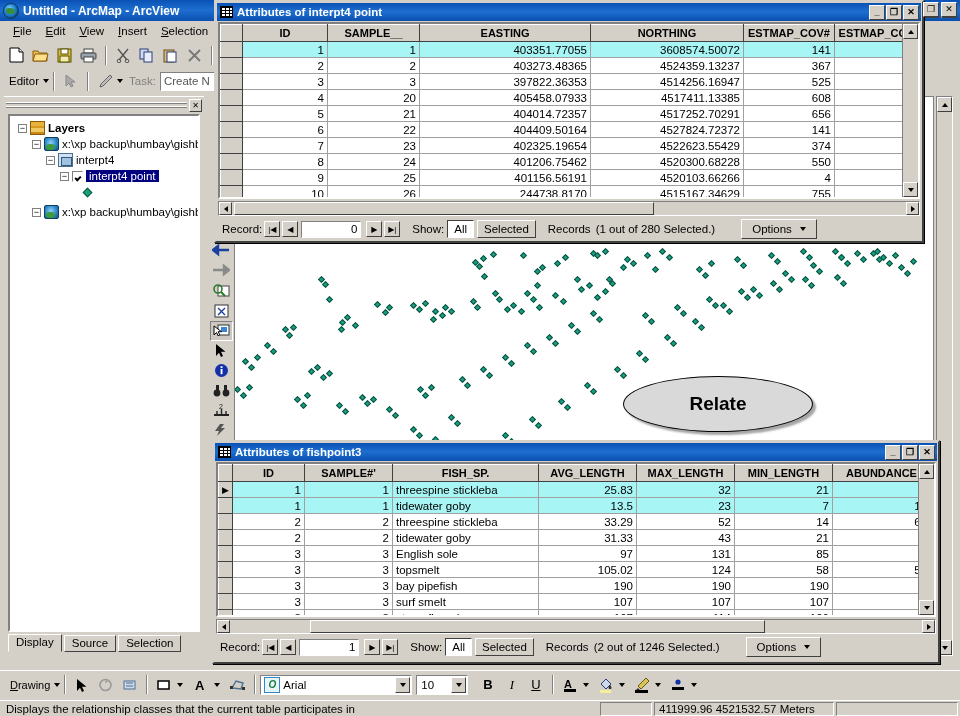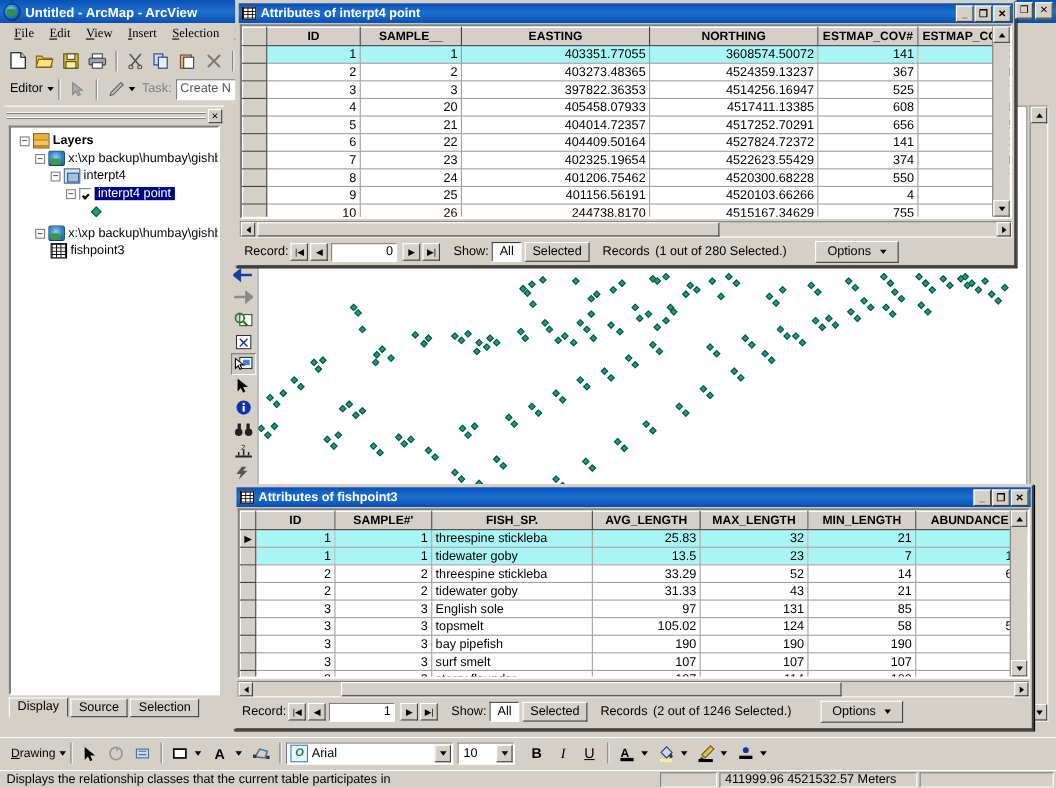--- a/index.html
+++ b/index.html
@@ -37,21 +37,21 @@
     font-size: 9px; line-height: 11px; text-align: center; color: #000;
     font-family: "Liberation Sans", sans-serif; cursor: default;
     display:flex; align-items:center; justify-content:center;
   }
 
   .menubar {
     position: absolute; left: 0; top: 21px; width: 960px; height: 21px;
     background: #d4d0c8; display: flex; align-items: center; padding-left: 6px;
     border-bottom: 1px solid #d4d0c8;
   }
-  .menubar .mi { padding: 2px 7px; font-size: 11.5px; color: #000; font-family: Liberation Serif, serif; }
+  .menubar .mi { padding: 2px 7px; font-size: 11.5px; color: #000; }
   .menubar .mi u { text-decoration: underline; }
 
   .toolbar1 {
     position: absolute; left: 0; top: 42px; width: 960px; height: 26px;
     background: #d4d0c8; display: flex; align-items: center; padding-left: 5px;
   }
   .toolbar2 {
     position: absolute; left: 0; top: 68px; width: 960px; height: 26px;
     background: #d4d0c8; display: flex; align-items: center; padding-left: 5px;
   }
@@ -414,24 +414,20 @@
       <div class="tree-row" style="padding-left:72px;">
         <span class="leg-pt"></span>
       </div>
 
       <div class="tree-row" style="padding-left:20px;margin-top:4px;">
         <span class="tree-pm">−</span>
         <span class="ic ic-globe"></span>
         <span>x:\xp backup\humbay\gishba</span>
       </div>
 
-      <div class="tree-row" style="padding-left:34px;">
-        <span class="ic ic-tbl"></span>
-        <span>fishpoint3</span>
-      </div>
     </div>
 
     <div class="toc-tabs">
       <div class="toc-tab active">Display</div>
       <div class="toc-tab">Source</div>
       <div class="toc-tab">Selection</div>
     </div>
   </div>
 
   <div class="map-area">
@@ -630,20 +626,23 @@
         <div class="pt" style="left: 510px; top: 198px; background: rgb(22, 160, 133);"></div>
         <div class="pt" style="left: 472px; top: 200px; background: rgb(22, 160, 133);"></div>
         <div class="pt" style="left: 478px; top: 206px; background: rgb(22, 160, 133);"></div>
         <div class="pt" style="left: 440px; top: 208px; background: rgb(22, 160, 133);"></div>
         <div class="pt" style="left: 446px; top: 214px; background: rgb(22, 160, 133);"></div>
         <div class="pt" style="left: 408px; top: 216px; background: rgb(22, 160, 133);"></div>
         <div class="pt" style="left: 414px; top: 222px; background: rgb(22, 160, 133);"></div>
       </div>
   </div>
 
+  <div class="callout-ell">
+    <span>Relate</span>
+  </div>
 
   <div class="toolpal">
     <div class="tp-btn">
       <svg width="18" height="13" viewBox="0 0 18 13">
           <path d="M17 6H6M6 2L1 6l5 4z" stroke="#1b3f9e" stroke-width="2.4" fill="#1b3f9e"></path>
         </svg>
     </div>
     <div class="tp-btn">
       <svg width="18" height="13" viewBox="0 0 18 13">
           <path d="M1 6h11M12 2l5 4-5 4z" stroke="#8a8a8a" stroke-width="2.4" fill="#8a8a8a"></path>

